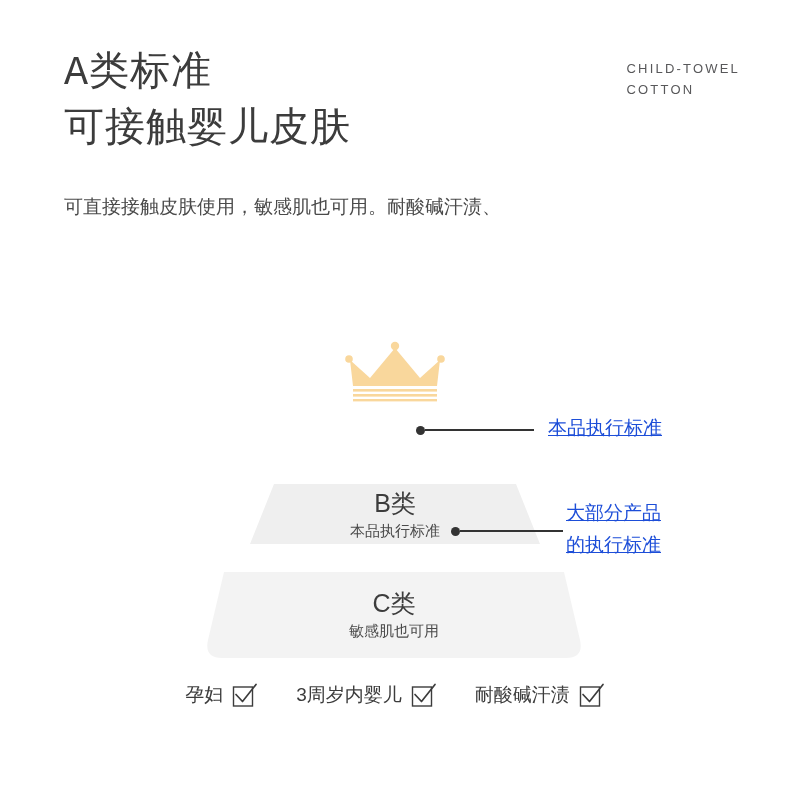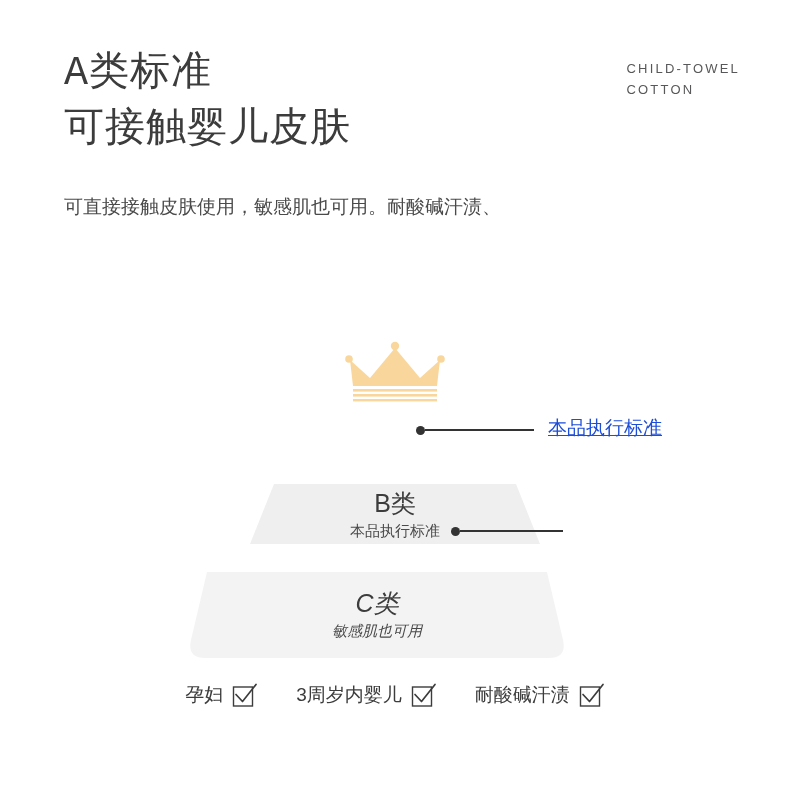--- a/index.html
+++ b/index.html
@@ -107,25 +107,24 @@
   }
 
   .tier-b {
     left: 250px;
     top: 154px;
     width: 290px;
     height: 60px;
   }
 
   .tier-c {
-    left: 187px;
+    left: 204px;
     top: 242px;
     width: 380px;
     height: 86px;
-    font-style: italic;
   }
 
   .tier-shape {
     position: absolute;
     left: 0;
     top: 0;
     width: 100%;
     height: 100%;
   }
 
@@ -298,20 +297,24 @@
       <span class="leader-line"></span>
     </div>
     <div class="callout callout-a">
       <div>本品执行标准</div>
     </div>
 
     <div class="leader leader-b">
       <span class="leader-dot"></span>
       <span class="leader-line"></span>
     </div>
+    <div class="callout callout-b">
+      <div>大部分产品</div>
+      <div>的执行标准</div>
+    </div>
 
   </div>
 
   <div class="check-row">
 
     <div class="check-item">
       <span class="check-label">孕妇</span>
       <span class="check-box">
         <svg width="26" height="26" viewBox="0 0 26 26" xmlns="http://www.w3.org/2000/svg">
           <rect x="1.5" y="5" width="19" height="19" fill="none" stroke="#3c3c3c" stroke-width="1.4"></rect>

